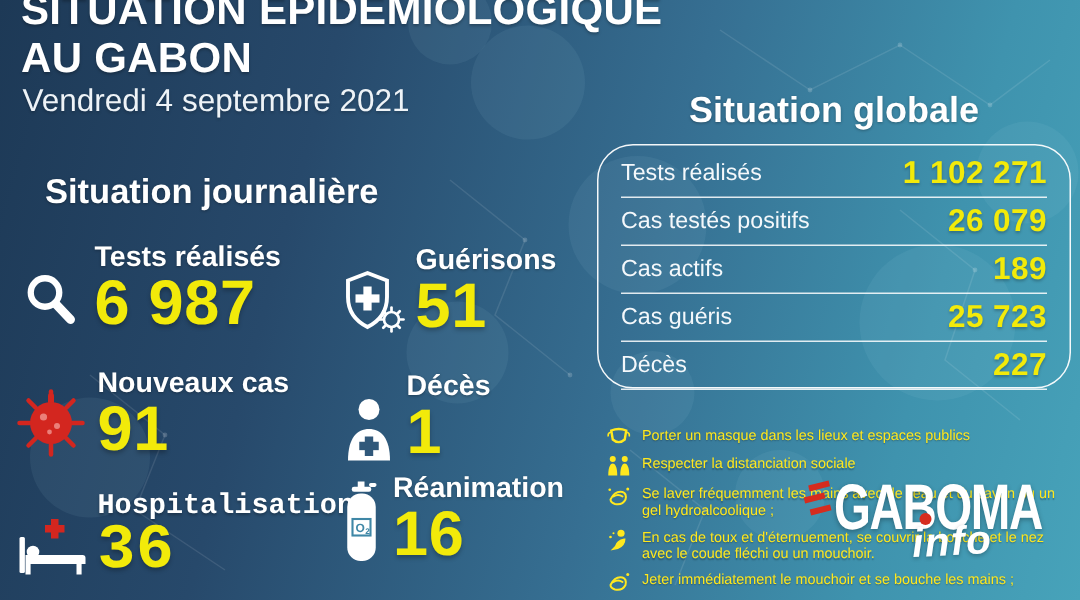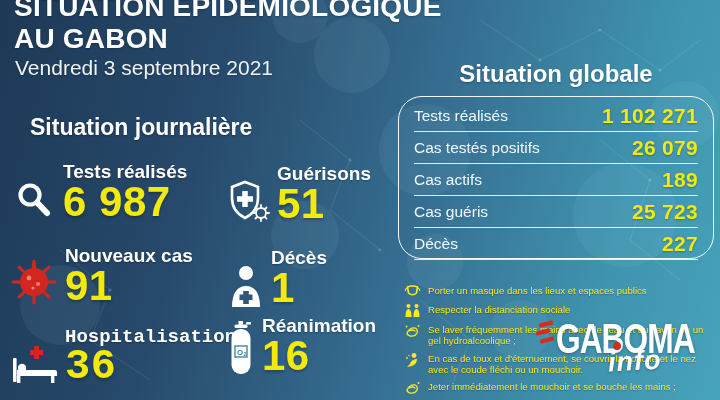--- a/index.html
+++ b/index.html
@@ -85,21 +85,21 @@
         <circle cx="110" cy="290" r="1.6"></circle>
       <circle cx="470" cy="340" r="1.6"></circle>
         <circle cx="380" cy="250" r="1.6"></circle>
     </g>
   </svg>
 
   <div class="title">
     <div>SITUATION ÉPIDÉMIOLOGIQUE</div>
     <div>AU GABON</div>
   </div>
-  <div class="date">Vendredi 3 septembre 2021</div>
+  <div class="date">Vendredi 4 septembre 2021</div>
 
   <div class="daily-heading">Situation journalière</div>
 
   <div class="stat s0">
     <svg width="42" height="44" viewBox="0 0 42 44">
       <circle cx="16" cy="17" r="9.5" fill="none" stroke="#fff" stroke-width="4.2"></circle>
       <line x1="23.5" y1="25" x2="33" y2="35" stroke="#fff" stroke-width="6" stroke-linecap="round"></line>
     </svg>
     <div class="txt">
       <span class="lbl">Tests réalisés</span>

